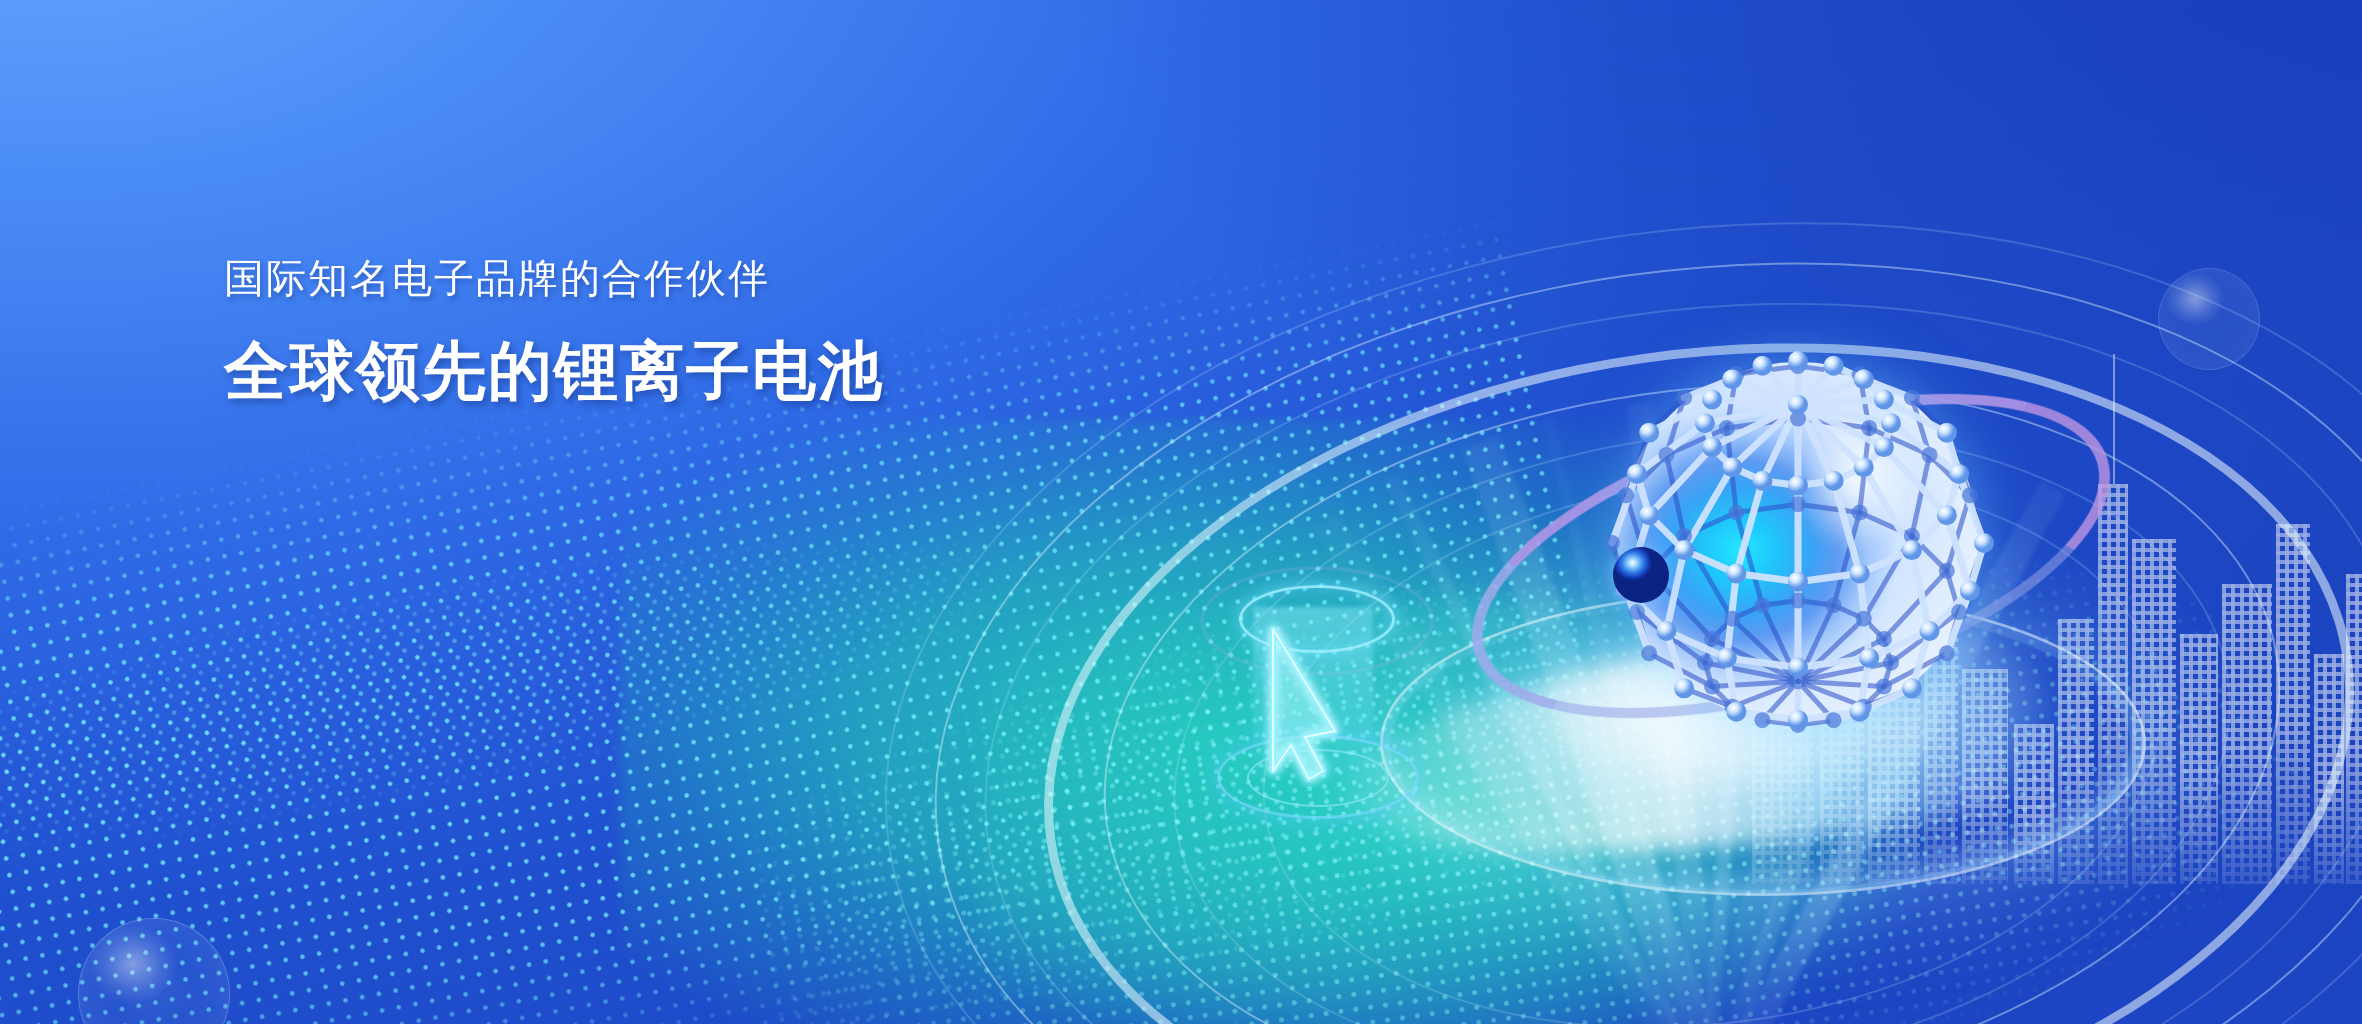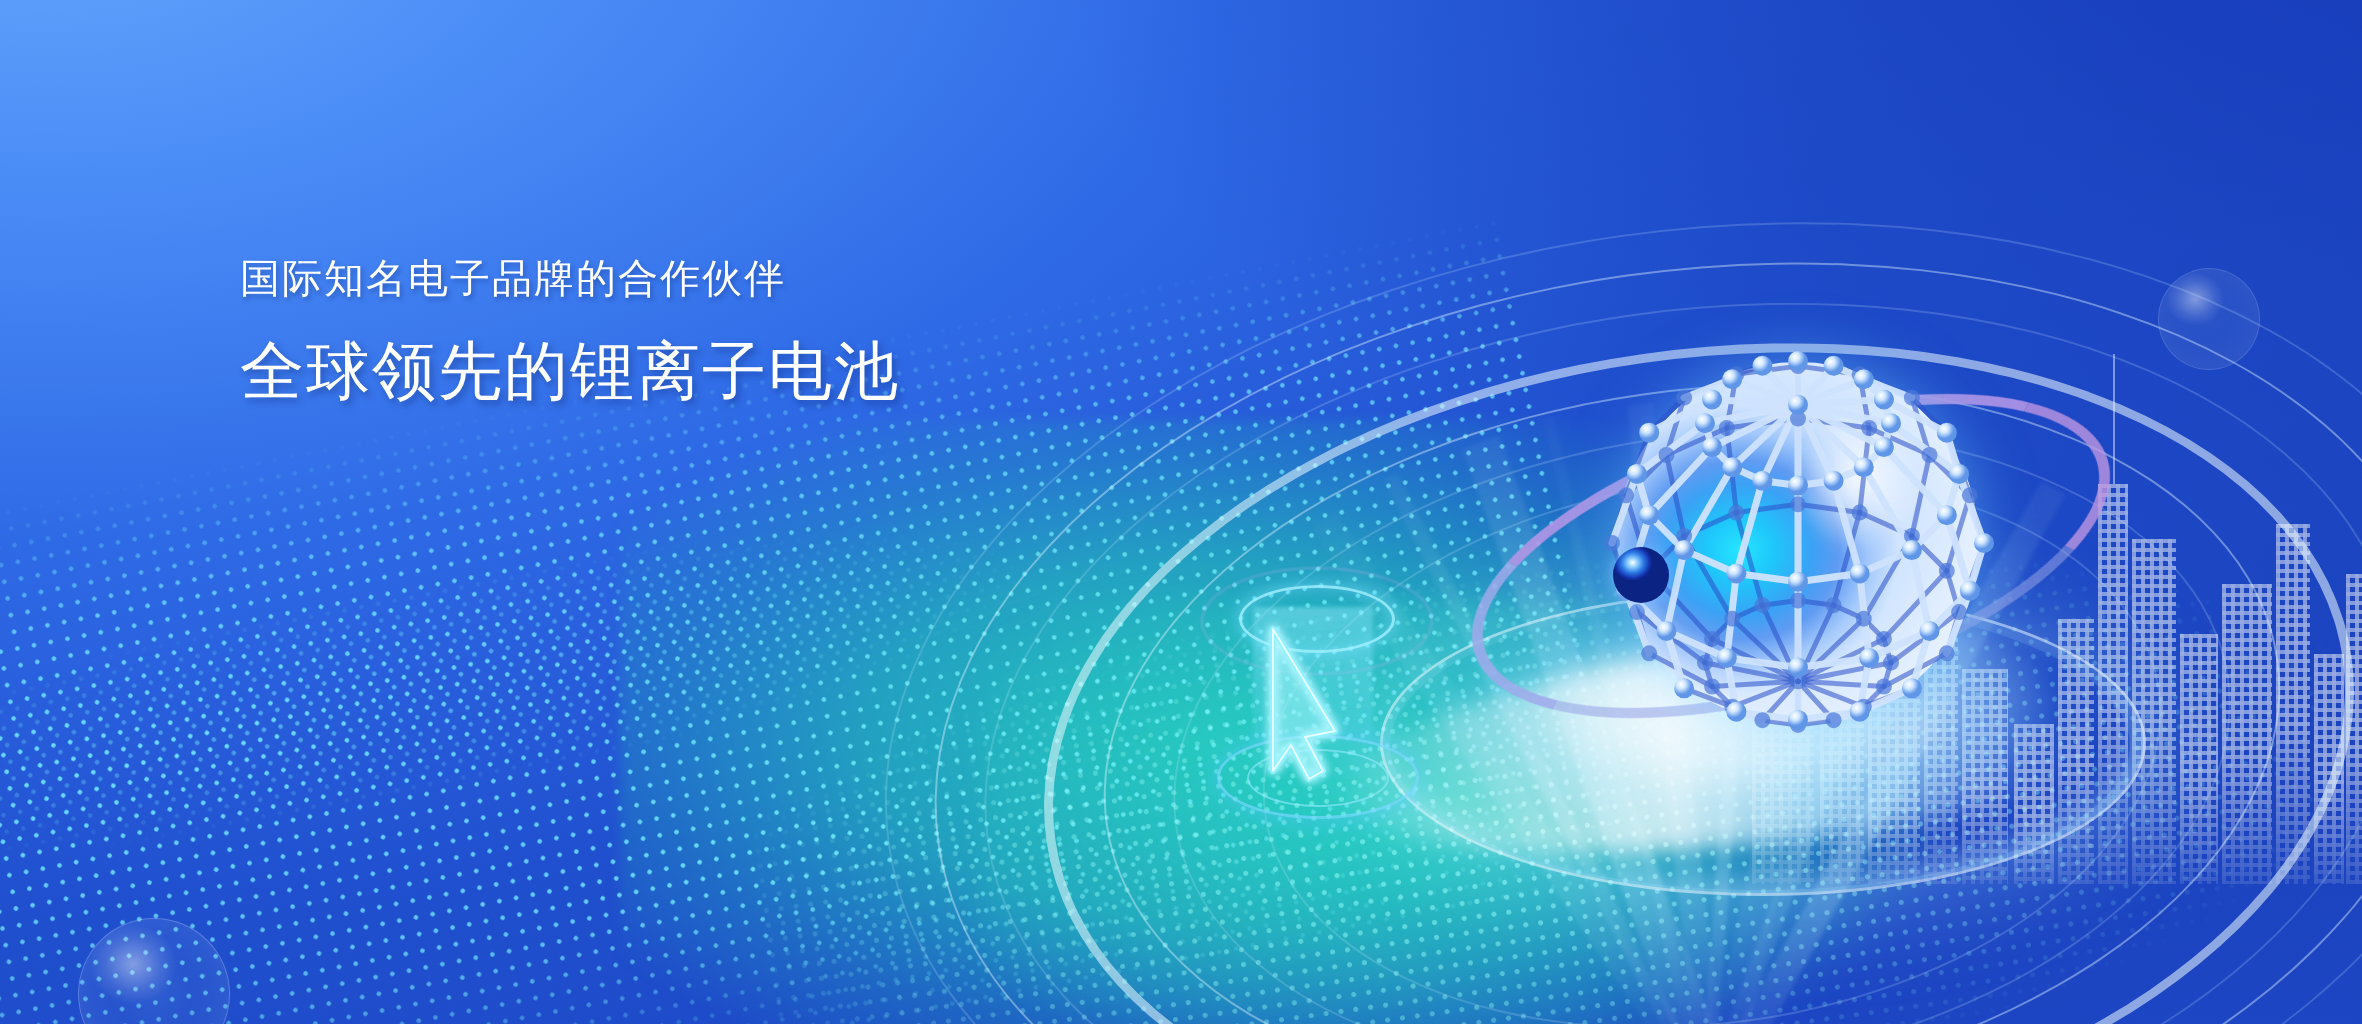--- a/index.html
+++ b/index.html
@@ -273,37 +273,37 @@
       radial-gradient(50% 50% at 50% 50%, rgba(190,225,255,.10) 0%, rgba(190,225,255,.04) 70%, rgba(190,225,255,0) 100%);
     border: 1px solid rgba(225,240,255,.22);
     box-shadow: inset 0 0 40px rgba(210,235,255,.18);
   }
   .bubble.b1 { left: 2158px; top: 268px; width: 100px; height: 100px; }
   .bubble.b2 { left: 78px; top: 918px; width: 150px; height: 150px; border-color: rgba(225,240,255,.30); }
 
   
   .copy {
     position: absolute;
-    left: 240px;
+    left: 224px;
     top: 258px;
     width: 900px;
   }
   .eyebrow {
     font-size: 40px;
     line-height: 1;
     font-weight: 400;
     letter-spacing: 2px;
     color: #ffffff;
     text-shadow: 2px 3px 5px rgba(18,50,130,.45);
     margin: 0 0 36px 0;
   }
   .headline {
     font-size: 64px;
     line-height: 1.18;
-    font-weight: normal;
+    font-weight: bold;
     letter-spacing: 2px;
     color: #ffffff;
     text-shadow: 3px 4px 7px rgba(18,48,128,.50);
     margin: 0;
   }
   .headline span { display: block; }
 </style>
 </head>
 <body>
 

